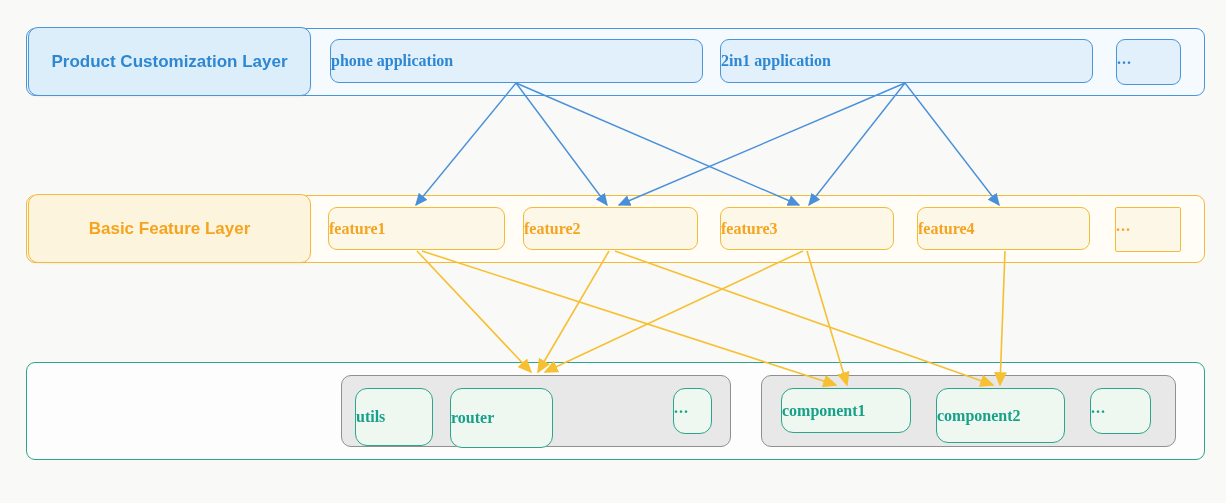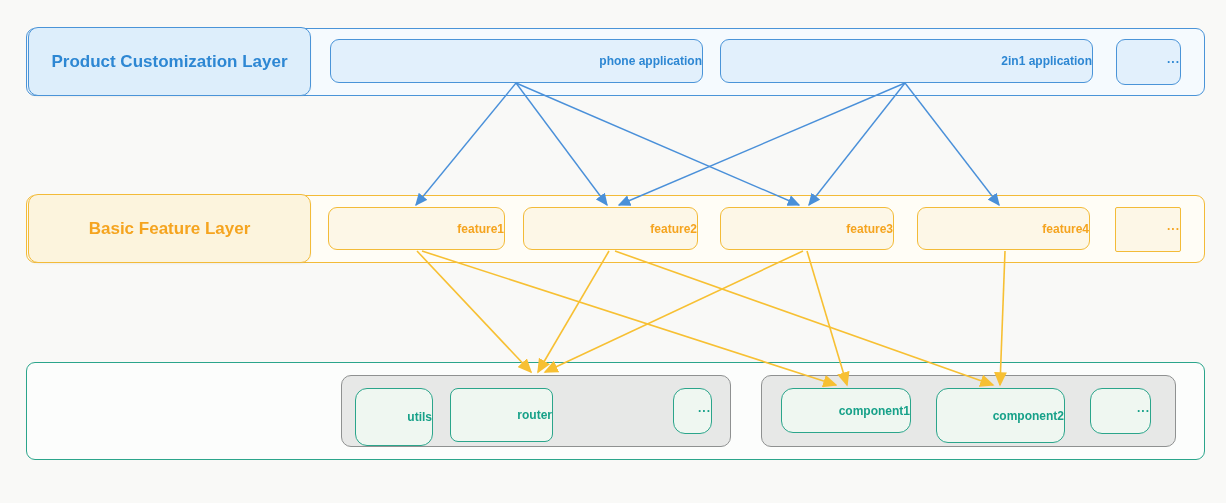--- a/index.html
+++ b/index.html
@@ -12,22 +12,22 @@
   .layer-container.orange { border-color:var(--orange_border); background:var(--orange_container_fill); }
   .layer-container.green  { border-color:var(--green_border);  background:var(--green_container_fill); }
 
   .layer-label { position:absolute; display:flex; align-items:center; justify-content:center;
                  border-radius:10px; border:1.5px solid; font-weight:bold; font-size:17px;
                  box-shadow:0 1px 2px rgba(0,0,0,0.05); }
   .layer-label.blue   { background:var(--blue_label_fill);   border-color:var(--blue_border);   color:var(--blue_text); }
   .layer-label.orange { background:var(--orange_label_fill); border-color:var(--orange_border); color:var(--orange_text); }
   .layer-label.green  { background:var(--green_label_fill);  border-color:var(--green_border);  color:var(--green_text); }
 
-  .node { position:absolute; display:flex; align-items:center; justify-content:flex-end;
-          font-weight:bold; font-size:12px; border:1.5px solid; }
+  .node { position:absolute; display:flex; align-items:center; justify-content:flex-start;
+          font-weight:bold; font-size:16px; border:1.5px solid;font-family:Liberation Serif, serif; }
   .node.blue   { background:var(--blue_fill);   border-color:var(--blue_border);   color:var(--blue_text);   border-radius:9px; }
   .node.orange { background:var(--orange_fill); border-color:var(--orange_border); color:var(--orange_text); border-radius:9px; }
   .node.green  { background:var(--green_fill);  border-color:var(--green_border);  color:var(--green_text);  border-radius:12px; }
   .node.square { border-radius:2px; }
   .node .dots { margin-top:-7px; letter-spacing:1px; }
 
   .group-box { position:absolute; background:var(--gray_group_fill);
                border:1.5px solid var(--gray_group_border); border-radius:10px; }
 
   svg.edges { position:absolute; left:0; top:0; width:1226px; height:503px; pointer-events:none; }
@@ -70,21 +70,21 @@
   <div class="node orange square" style="left:1107px; top:207px; width:66px; height:45px;">
     <span class="dots">...</span>
   </div>
 
   <div class="layer-container green" style="left:18px; top:362px; width:1179px; height:98px;"></div>
 
   <div class="group-box" style="left:333px; top:375px; width:390px; height:72px;"></div>
   <div class="node green" style="left:347px; top:388px; width:78px; height:58px;">
     <span>utils</span>
   </div>
-  <div class="node green" style="left:442px; top:388px; width:103px; height:54px;border-radius:8px;">
+  <div class="node green" style="left:442px; top:388px; width:103px; height:60px;">
     <span>router</span>
   </div>
   <div class="node green" style="left:665px; top:388px; width:39px; height:46px;">
     <span class="dots">...</span>
   </div>
 
   <div class="group-box" style="left:753px; top:375px; width:415px; height:72px;"></div>
   <div class="node green" style="left:773px; top:388px; width:130px; height:45px;">
     <span>component1</span>
   </div>

